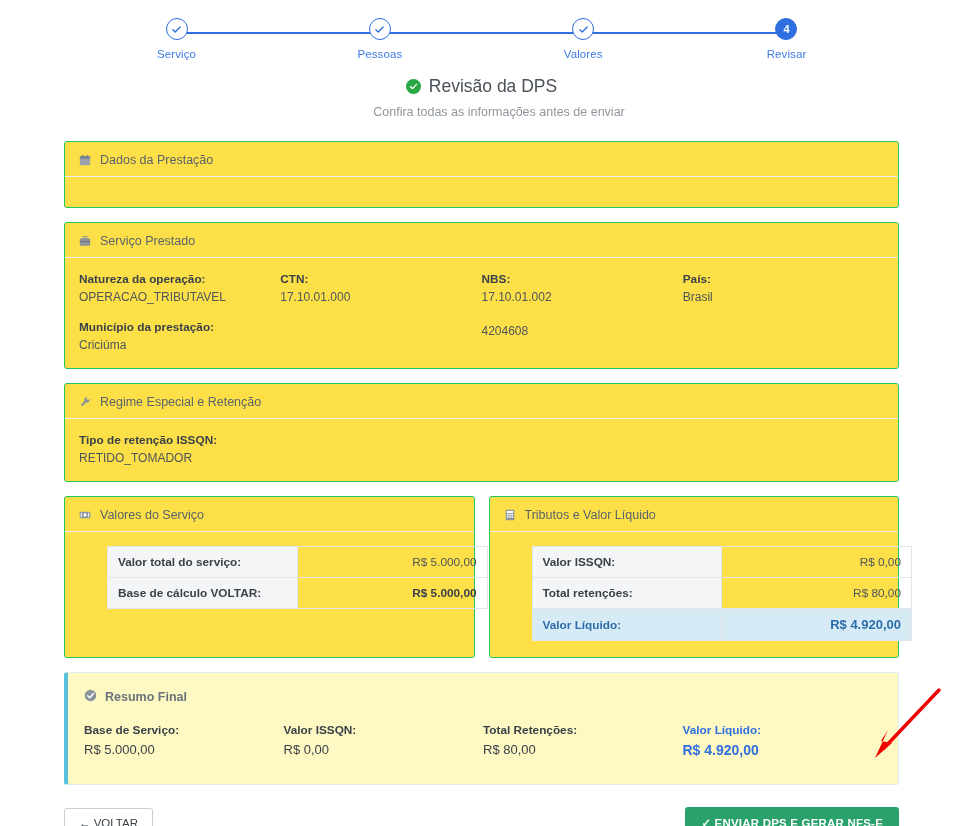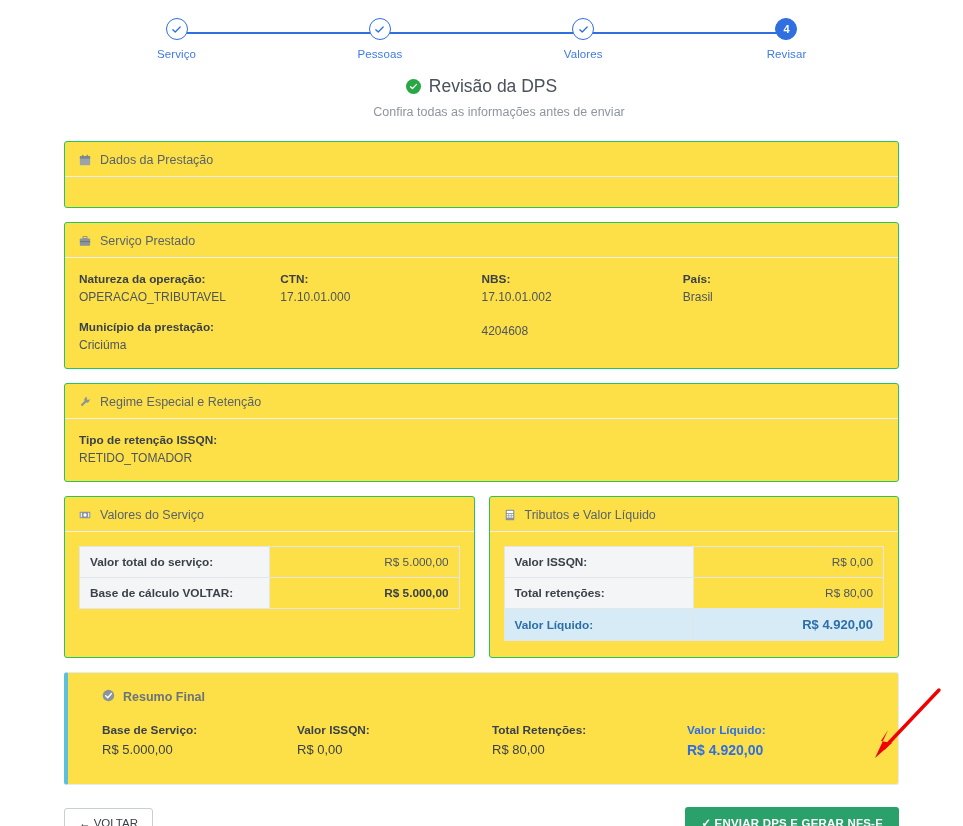--- a/index.html
+++ b/index.html
@@ -100,40 +100,40 @@
   .f-value { font-size: 12px; color: #4d555d; margin-top: 4px; }
 
   .grid-4 > .field { width: 25%; }
   .grid-2-wide > .field:nth-child(1) { width: 50%; }
   .grid-2-wide > .field:nth-child(2) { width: 50%; }
 
   
   .cols { display: flex; gap: 14px; margin-bottom: 14px; border-radius: 26px; }
   .cols > .card { flex: 1; margin-bottom: 0; }
 
-  table.vt { width: 100%; border-collapse: collapse; }
+  table.vt { width: 100%; border-collapse: collapse; margin-left: 28px; }
   table.vt td {
     border: 1px solid #e3e6e9;
     padding: 8px 10px;
     font-size: 11.8px;
   }
   td.vt-label { background: #f4f5f6; font-weight: bold; color: #3a4149; width: 50%; }
   td.vt-val { text-align: right; color: #4d555d; }
   tr.strong td.vt-val { font-weight: bold; color: #3a4149; }
   tr.hl td { background: #d7ebf7; color: #2c6ea8; font-weight: bold; }
   tr.hl td.vt-label { background: #d7ebf7; color: #2c6ea8; }
   tr.hl td.vt-val { font-size: 13px; }
 
   
   .summary {
-    background: #fde047;
+    background: #fef9c3;
     border: 1px solid #e0edf5;
     border-left: 4px solid #5bc0de;
     border-radius: 3px;
-    padding: 16px 16px 26px 34px;
+    padding: 16px 16px 26px 16px;
     margin-bottom: 16px;
   }
   .summary-head {
     display: flex; align-items: center; gap: 8px;
     font-size: 12.5px; color: #6b737b;
     margin-bottom: 18px; font-weight: bold;
   }
   .summary-grid { display: flex; }
   .summary-grid > div { width: 25%; }
   .s-label { font-size: 11.8px; font-weight: bold; color: #3a4149; }

